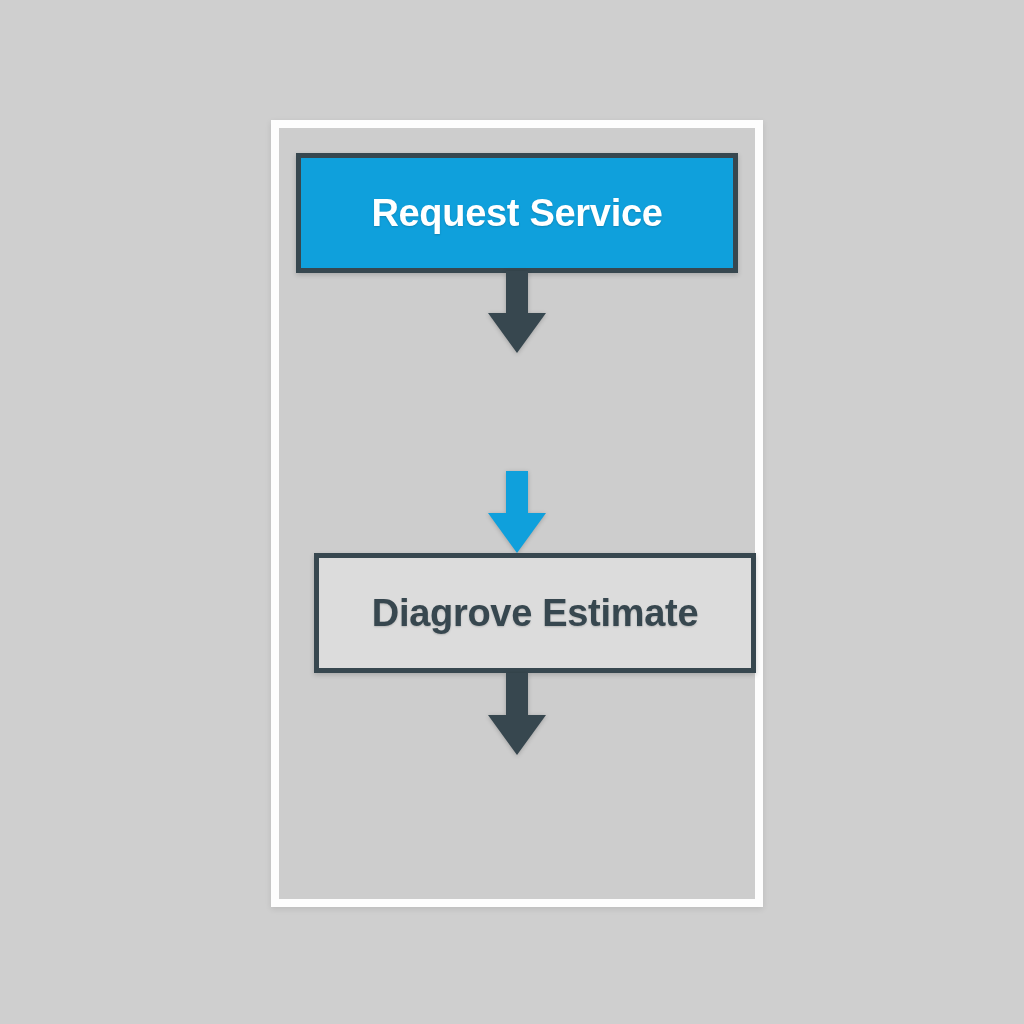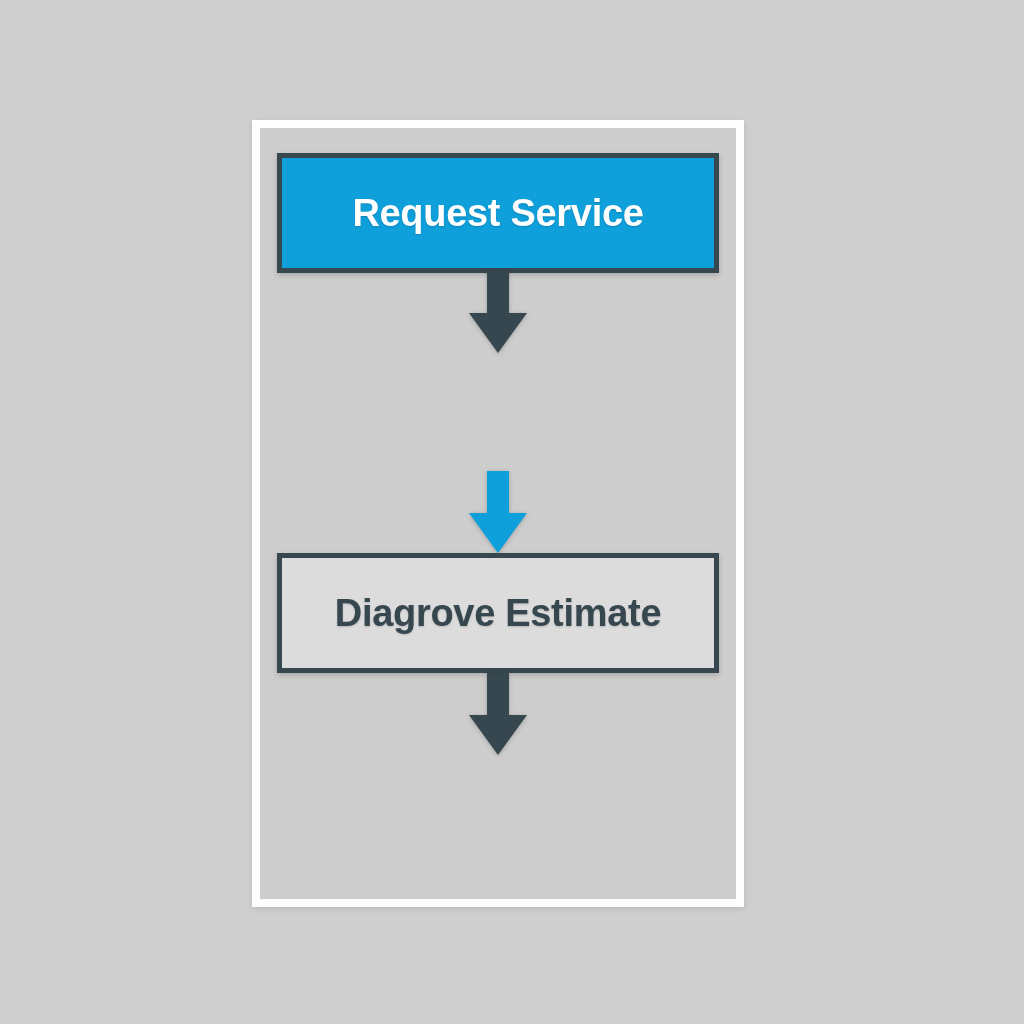--- a/index.html
+++ b/index.html
@@ -11,21 +11,21 @@
   }
   body {
     background: #cfcfcf;
     font-family: "Liberation Sans", sans-serif;
     position: relative;
   }
 
   
   #flowchart-frame {
     position: absolute;
-    left: 252px;
+    left: 271px;
     top: 120px;
     width: 492px;
     height: 787px;
     box-sizing: border-box;
     border: 8px solid #fdfdfd;
     background: #cdcdcd;
     box-shadow: 0 2px 6px rgba(0,0,0,0.10);
   }
 
   #flowchart-panel {
@@ -55,20 +55,21 @@
     text-shadow: 0 1px 2px rgba(0,0,0,0.18);
   }
   .node.accent {
     background: #0fa0dc;
   }
   .node.accent .node-label {
     color: #ffffff;
   }
   .node.plain {
     background: #dcdcdc;
+    margin-left: 18px;
   }
   .node.plain .node-label {
     color: #37474f;
   }
 
   #node-1 { top: 25px; }
   #node-2 { top: 225px; }
   #node-3 { top: 425px; }
   #node-4 { top: 627px; }
 

